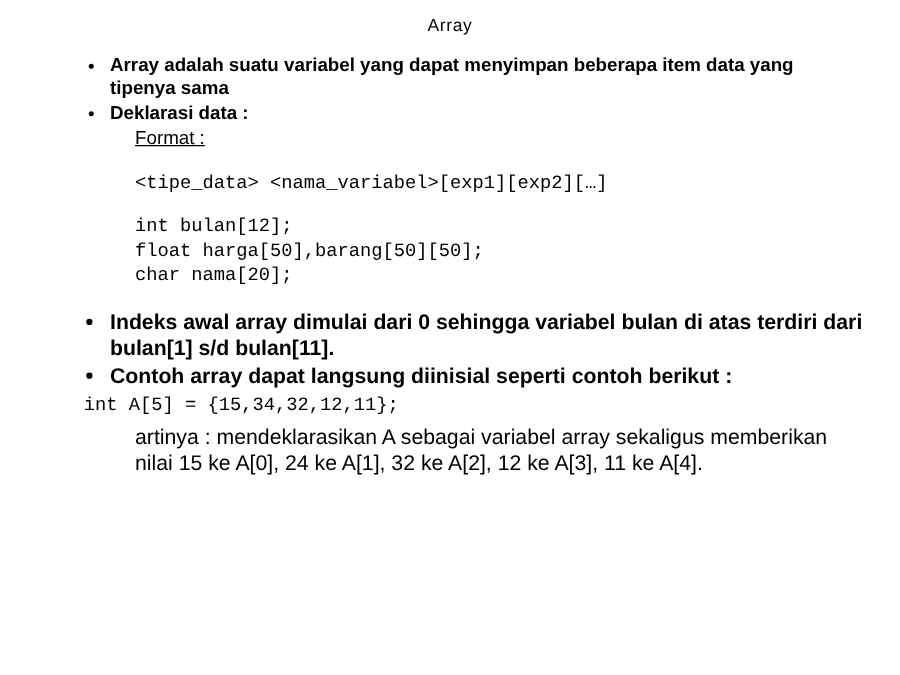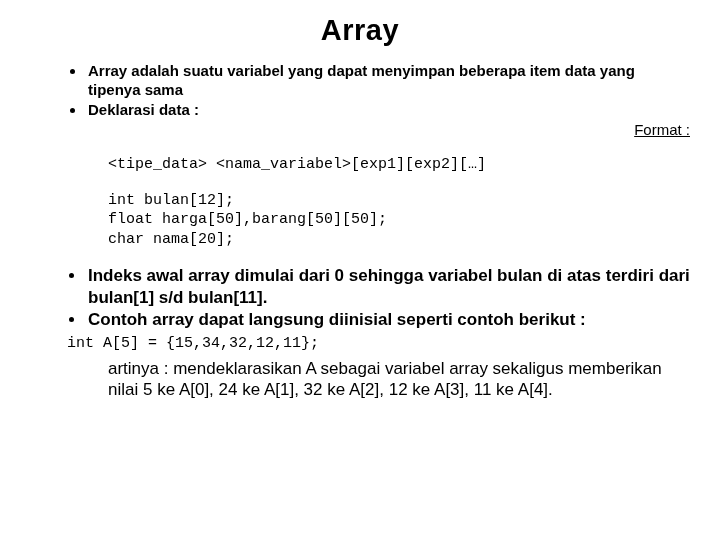--- a/index.html
+++ b/index.html
@@ -14,40 +14,39 @@
     line-height: 1.25;
   }
   .slide {
     box-sizing: border-box;
     width: 720px;
     height: 540px;
     padding: 12px 30px 30px 30px;
   }
   .title {
     text-align: center;
-    font-weight: bold;
-    font-size: 29px;
+    font-weight: normal;
+    font-size: 14px;
     letter-spacing: 0.5px;
     margin-bottom: 14px;
   }
   ul.main {
     list-style: disc;
     padding-left: 56px;
     margin: 0;
     font-weight: bold;
   }
   ul.main > li {
     margin: 0 0 1px 0;
     padding-left: 2px;
   }
   .hang {
     margin-left: 78px;
     margin-top: 0px;
     margin-bottom: 0px;
-    text-align: right;
   }
   .label {
     text-decoration: underline;
   }
   .code {
     font-family: "Courier New", Courier, monospace;
     white-space: pre;
     font-size: 15px;
     line-height: 1.3;
   }
@@ -91,15 +90,15 @@
 float harga[50],barang[50][50];
 char nama[20];</div>
 
   <ul class="main big">
     <li>Indeks awal array dimulai dari 0 sehingga variabel bulan di atas terdiri dari bulan[1] s/d bulan[11].</li>
     <li>Contoh array dapat langsung diinisial seperti contoh berikut :</li>
   </ul>
 
   <div class="code inline-code-after">int A[5] = {15,34,32,12,11};</div>
 
-  <div class="para-after big">artinya : mendeklarasikan A sebagai variabel array sekaligus memberikan nilai 5 ke A[0], 24 ke A[1], 32 ke A[2], 12 ke A[3], 11 ke A[4].</div>
+  <div class="para-after big">artinya : mendeklarasikan A sebagai variabel array sekaligus memberikan nilai 15 ke A[0], 24 ke A[1], 32 ke A[2], 12 ke A[3], 11 ke A[4].</div>
 
 </div>
 
 </body></html>

